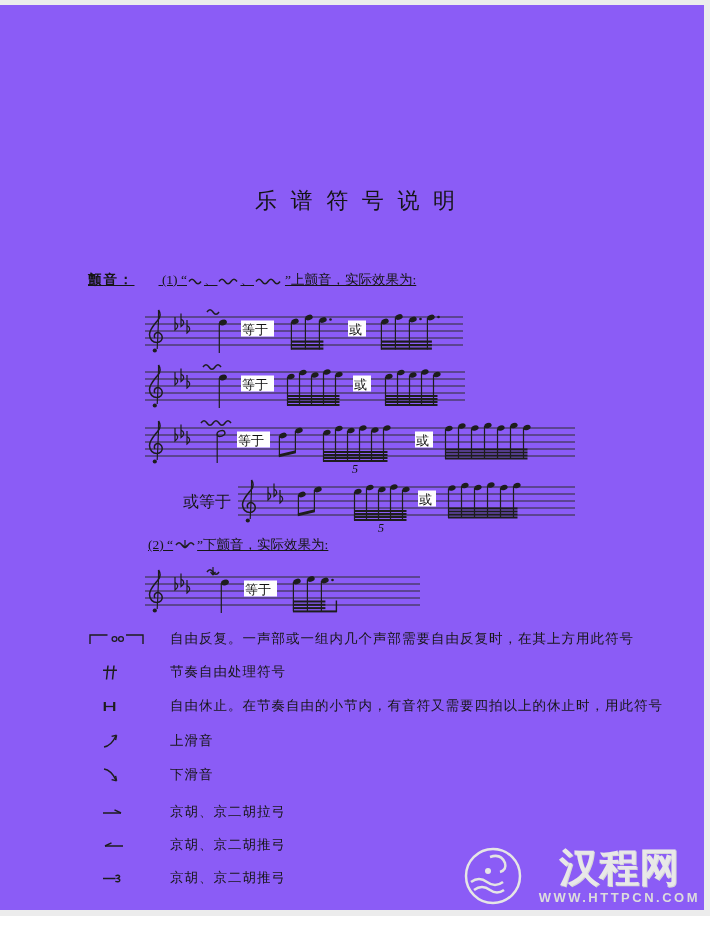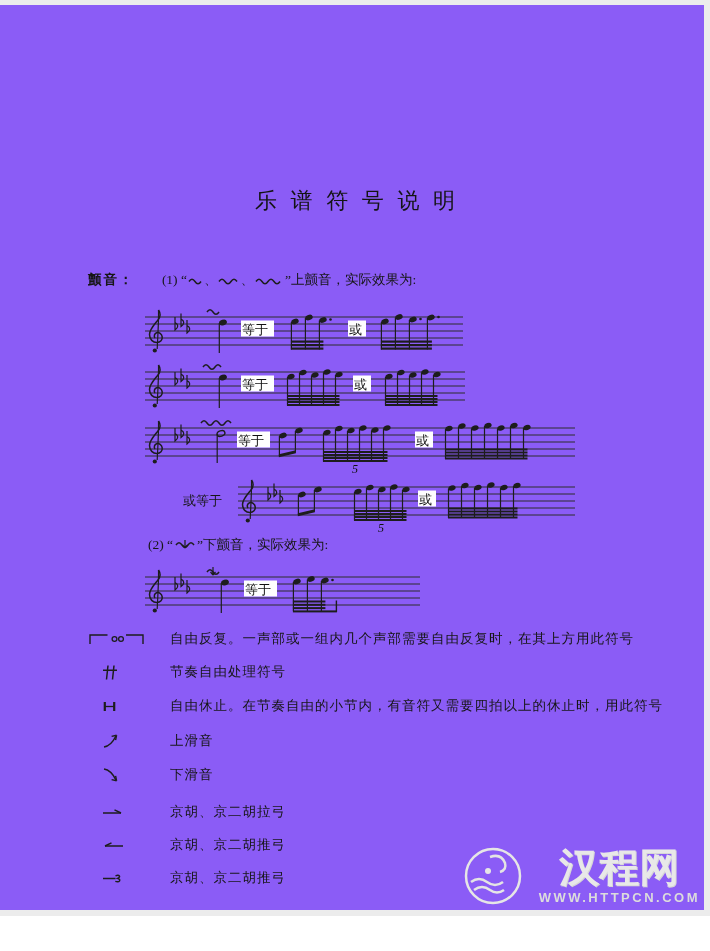--- a/index.html
+++ b/index.html
@@ -6,33 +6,33 @@
   #page{position:relative;width:710px;height:916px;background:#8b5cf6;overflow:hidden;
         font-family:"Liberation Serif","DejaVu Serif",serif;color:#1c1c1c;}
   .edge{position:absolute;background:#ececec;}
   .edge.top{top:0;left:0;right:0;height:5px;}
   .edge.right{top:0;right:0;bottom:0;width:6px;}
   .edge.bottom{left:0;right:0;bottom:0;height:6px;}
 
   .title{position:absolute;top:186px;left:0;right:0;text-align:center;
          font-size:22px;letter-spacing:0.62em;text-indent:0.62em;color:#141414;}
 
-  .para{position:absolute;font-size:13.5px;color:#161616;white-space:nowrap;}
+  .para{position:absolute;font-size:13.5px;color:#161616;white-space:nowrap;text-decoration:underline;}
   .para1{top:271px;left:88px;}
   .para1 .lbl{font-weight:bold;margin-right:24px;letter-spacing:2px;}
   .para2{top:536px;left:148px;}
   .wave{display:inline-block;vertical-align:-1px;margin:0 1px;}
 
   .staff{position:absolute;}
   .sl{stroke:#2d2d2d;stroke-width:1;}
   .ink{stroke:#1d1d1d;fill:none;}
   .nf{fill:#1d1d1d;stroke:none;}
   .sv{font:13px "Liberation Serif",serif;fill:#111;}
   .tup{font:italic 12px "Liberation Serif",serif;fill:#111;}
-  .orq{position:absolute;top:492px;left:183px;font-size:13px;color:#161616;}
+  .orq{position:absolute;top:492px;left:183px;font-size:16px;color:#161616;}
 
   .legend-row{position:absolute;left:88px;display:flex;align-items:center;height:20px;}
   .legend-sym{width:62px;display:flex;align-items:center;}
   .legend-sym.inset{padding-left:14px;box-sizing:border-box;}
   .legend-text{font-size:13.5px;color:#161616;white-space:nowrap;letter-spacing:1px;margin-left:20px;}
 
   .watermark{position:absolute;right:10px;bottom:8px;display:flex;align-items:center;}
   .wm-text{margin-left:14px;text-align:center;}
   .wm-name{font-size:40px;line-height:1;font-weight:bold;color:#e8e8e8;
            text-shadow:1px 1px 0 #d6d6d6;font-family:"Liberation Sans",sans-serif;}

